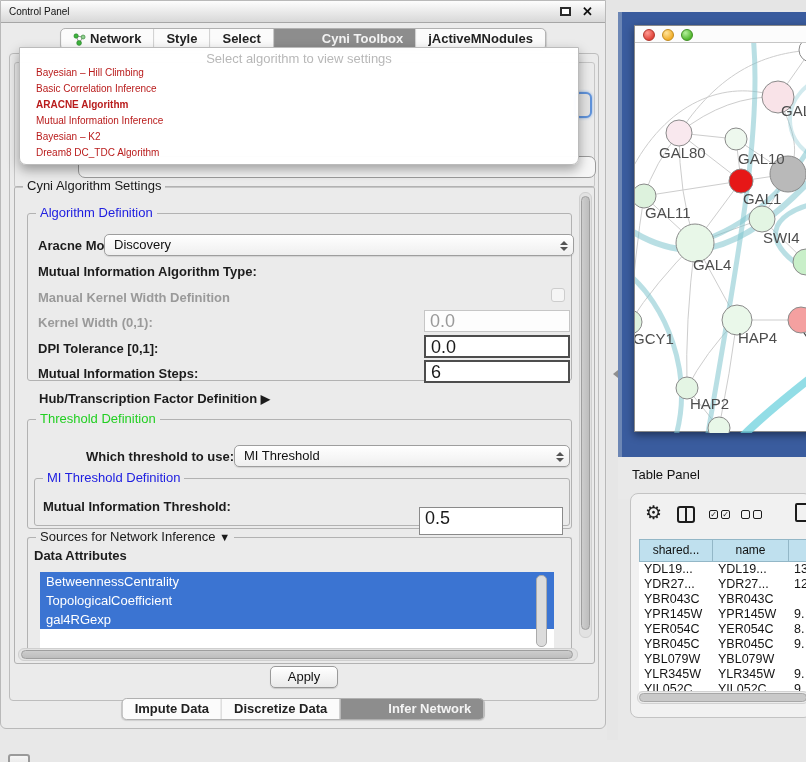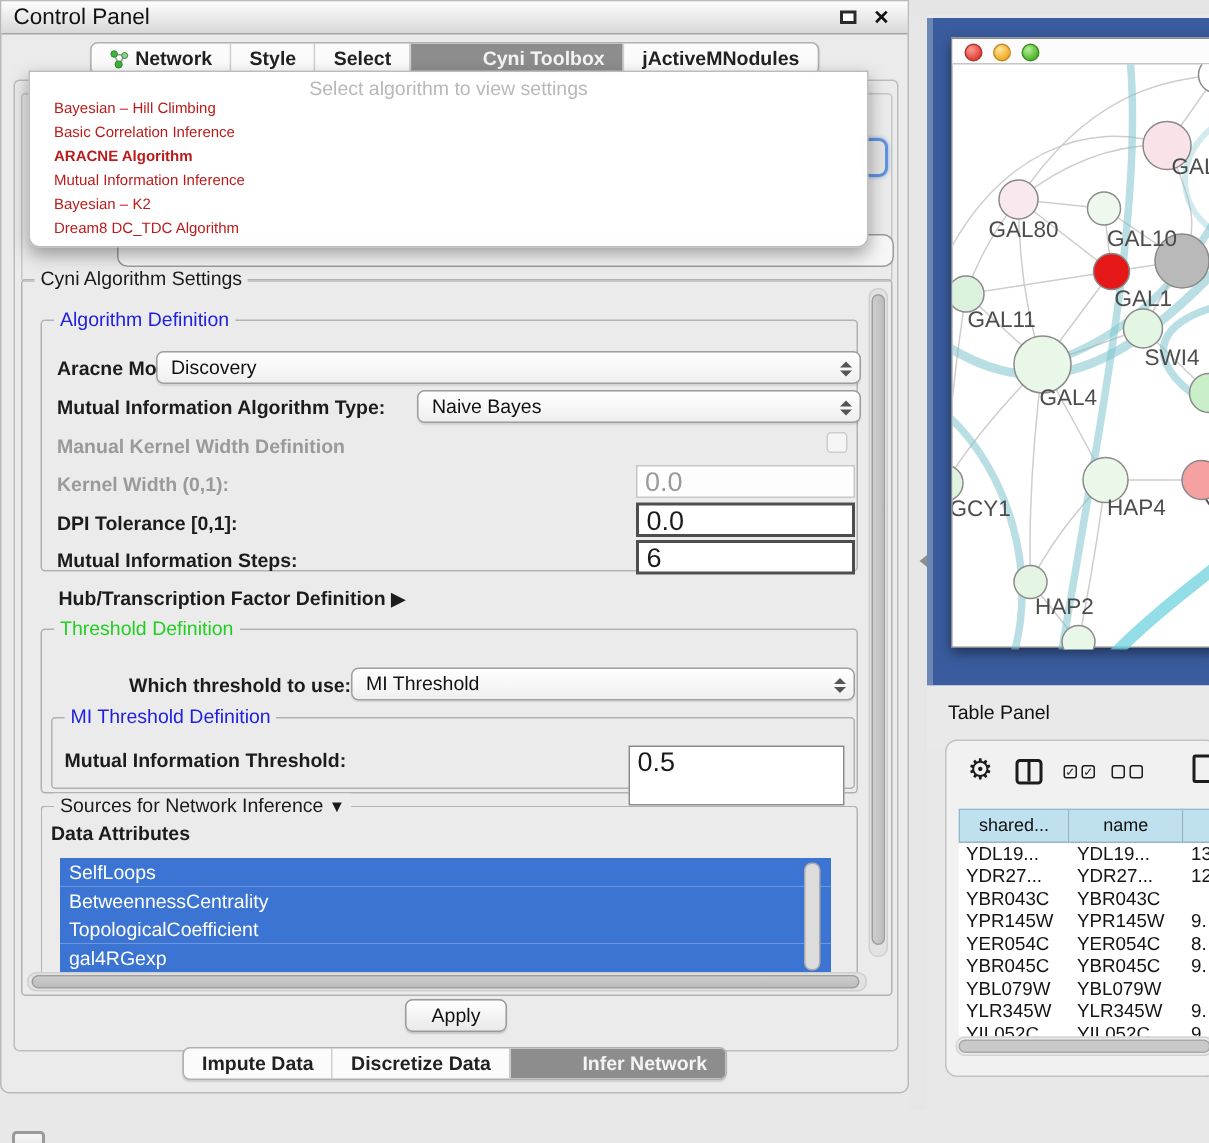--- a/index.html
+++ b/index.html
@@ -11,21 +11,21 @@
   
   #control-panel {
     position:absolute; left:0; top:10; width:606px; height:729px;
     background:#ebebeb; border:1px solid #b9b9b9; border-radius:0 0 6px 6px;
   }
   #cp-titlebar {
     position:absolute; left:0; top:0; width:100%; height:22px;
     background:linear-gradient(#fdfdfd,#d8d8d8);
     border-bottom:1px solid #a6a6a6; display:flex; align-items:center;
   }
-  #cp-title { font-size:15px; padding-left:8px; color:#111;text-align:right; }
+  #cp-title { font-size:10px; padding-left:8px; color:#111;text-align:right; }
   #cp-float { position:absolute; right:34px; top:6px; width:11px; height:9px;
     border:2px solid #2a2a2a; background:#fff; }
   #cp-close { position:absolute; right:12px; top:3px; font-size:13px; font-weight:bold; color:#111; }
   
   .tabstrip {
     position:absolute; left:50%; transform:translateX(-50%);
     display:inline-flex; border:1px solid #b0b0b0; border-radius:5px;
     background:#fbfbfb; overflow:hidden; height:22px; white-space:nowrap;
     box-shadow:0 1px 1px rgba(0,0,0,.12);
   }
@@ -194,24 +194,20 @@
         <span class="legend">Cyni Algorithm Settings</span>
 
         <div class="group" style="left:12px; top:26px; width:545px; height:168px;">
           <span class="legend" id="algdef-title" style="color: rgb(32, 32, 224);">Algorithm Definition</span>
           <span class="lbl" style="left:10px; top:24px;">Aracne Mode:</span>
           <div class="combo" style="left:76px; top:20px; width:470px;">
             <span>Discovery</span>
             <span class="arr"></span>
           </div>
           <span class="lbl" style="left:10px; top:50px;">Mutual Information Algorithm Type:</span>
-          <div class="combo" style="left:250px; top:46px; width:296px;">
-            <span>Naive Bayes</span>
-            <span class="arr"></span>
-          </div>
           <span class="lbl dis" style="left:10px; top:76px;">Manual Kernel Width Definition</span>
           <span class="cbx" style="right:6px; top:74px;"></span>
           <span class="lbl dis" style="left:10px; top:101px;">Kernel Width (0,1):</span>
           <div class="field dis" style="left:396px; top:96px; width:146px; height:22px;">0.0</div>
           <span class="lbl" style="left:10px; top:127px;">DPI Tolerance [0,1]:</span>
           <div class="field en" style="left:396px; top:121px; width:146px; height:23px;">0.0</div>
           <span class="lbl" style="left:10px; top:152px;">Mutual Information Steps:</span>
           <div class="field en" style="left:396px; top:146px; width:146px; height:23px;">6</div>
         </div>
 
@@ -223,32 +219,31 @@
         <div class="group" style="left:12px; top:232px; width:545px; height:110px;">
           <span class="legend" id="thr-title" style="color: rgb(34, 207, 34);">Threshold Definition</span>
           <span class="lbl" style="left:58px; top:29px;">Which threshold to use:</span>
           <div class="combo" style="left:206px; top:25px; width:336px;">
             <span>MI Threshold</span>
             <span class="arr"></span>
           </div>
           <div class="group" style="left:6px; top:58px; width:536px; height:48px;">
             <span class="legend" id="mithr-title" style="color: rgb(32, 32, 224);">MI Threshold Definition</span>
             <span class="lbl" style="left:8px; top:20px;">Mutual Information Threshold:</span>
-            <div class="field thin" style="left:384px; top:18px; width:144px; height:40px;">0.5</div>
+            <div class="field thin" style="left:384px; top:28px; width:144px; height:28px;">0.5</div>
           </div>
         </div>
 
         <div class="group" style="left:12px; top:350px; width:545px; height:118px; border-bottom:none;">
           <span class="legend">
             <span>Sources for Network Inference</span>
             <span style="font-size:11px;"> ▼</span>
           </span>
           <span class="lbl" style="left:6px; top:10px;">Data Attributes</span>
           <div id="attr-list" style="left:12px; top:34px; width:514px; height:78px;">
-              <div class="litem" style="background: rgb(59, 116, 210);">SelfLoops</div>
               <div class="litem" style="background: rgb(59, 116, 210);">BetweennessCentrality</div>
               <div class="litem" style="background: rgb(59, 116, 210);">TopologicalCoefficient</div>
               <div class="litem" style="background: rgb(59, 116, 210);">gal4RGexp</div>
             </div>
           <div id="attr-sb" style="left:508px; top:37px; height:72px;"></div>
         </div>
 
         <div class="sb-track" style="right:2px; top:5px; width:13px; height:446px;">
           <div class="sb-thumb" style="left:1px; top:3px; width:9px; height:434px;"></div>
         </div>

